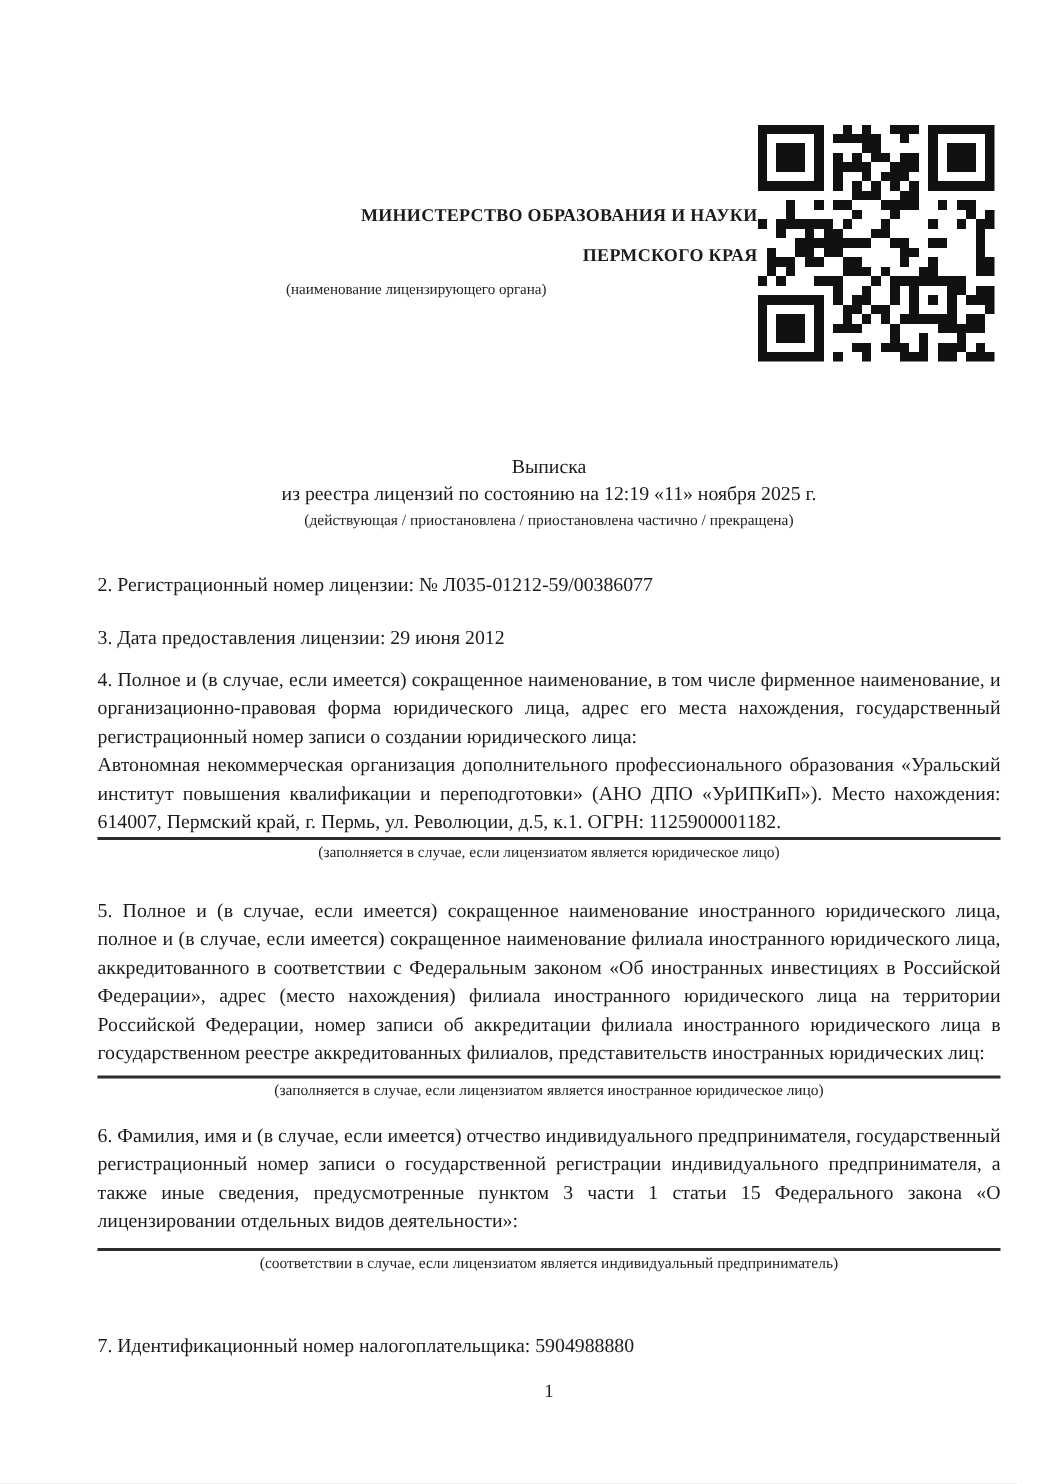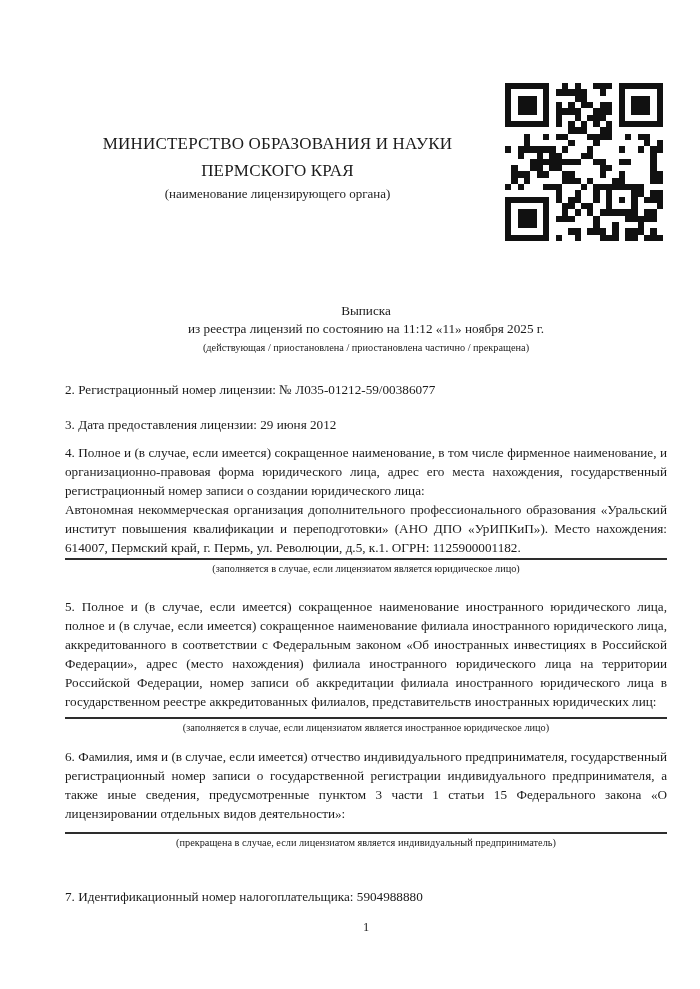--- a/index.html
+++ b/index.html
@@ -11,25 +11,26 @@
     color:#1b1b1b;
     font-family:"Liberation Serif","DejaVu Serif",serif;
     overflow:hidden;
   }
   
   .ministry{
     position:absolute;left:50px;top:130px;width:455px;
     text-align:center;
   }
   .ministry-name{
-    font-weight:normal;font-size:17px;line-height:27px;
+    font-weight:bold;font-size:12px;line-height:27px;
     letter-spacing:.2px;
+    text-align:right;
   }
   .ministry-caption{
-    font-size:13px;line-height:14px;margin-top:3px;color:#222;
+    font-size:10px;line-height:14px;margin-top:3px;color:#222;
   }
   
   .qr{
     position:absolute;left:505px;top:83px;width:158px;height:158px;
   }
   .qr svg{width:100%;height:100%;display:block;}
   
   .column{
     position:absolute;left:65px;top:302px;width:602px;
     font-size:13.2px;line-height:19px;
@@ -372,40 +373,40 @@
         <rect x="22" y="24" width="1" height="1" fill="#111"></rect>
         <rect x="23" y="24" width="1" height="1" fill="#111"></rect>
         <rect x="24" y="24" width="1" height="1" fill="#111"></rect>
       </svg>
   </div>
 
   <div class="column">
 
     <div class="doc-title">
       <div>Выписка</div>
-      <div>из реестра лицензий по состоянию на 11:12 «11» ноября 2025 г.</div>
+      <div>из реестра лицензий по состоянию на 12:19 «11» ноября 2025 г.</div>
     </div>
 
     <div class="small-caption caption1">(действующая / приостановлена / приостановлена частично / прекращена)</div>
 
     <div class="item mt-item2">2. Регистрационный номер лицензии: № Л035-01212-59/00386077</div>
 
     <div class="item mt-item3">3. Дата предоставления лицензии: 29 июня 2012</div>
 
     <div class="item just mt-item4">4. Полное и (в случае, если имеется) сокращенное наименование, в том числе фирменное наименование, и организационно-правовая форма юридического лица, адрес его места нахождения, государственный регистрационный номер записи о создании юридического лица:</div>
     <div class="item just">Автономная некоммерческая организация дополнительного профессионального образования «Уральский институт повышения квалификации и переподготовки» (АНО ДПО «УрИПКиП»). Место нахождения: 614007, Пермский край, г. Пермь, ул. Революции, д.5, к.1. ОГРН: 1125900001182.</div>
     <div class="fill-line"></div>
     <div class="small-caption rule-caption">(заполняется в случае, если лицензиатом является юридическое лицо)</div>
 
     <div class="item just mt-item5">5. Полное и (в случае, если имеется) сокращенное наименование иностранного юридического лица, полное и (в случае, если имеется) сокращенное наименование филиала иностранного юридического лица, аккредитованного в соответствии с Федеральным законом «Об иностранных инвестициях в Российской Федерации», адрес (место нахождения) филиала иностранного юридического лица на территории Российской Федерации, номер записи об аккредитации филиала иностранного юридического лица в государственном реестре аккредитованных филиалов, представительств иностранных юридических лиц:</div>
     <div class="fill-line gap6"></div>
     <div class="small-caption rule-caption">(заполняется в случае, если лицензиатом является иностранное юридическое лицо)</div>
 
     <div class="item just mt-item6">6. Фамилия, имя и (в случае, если имеется) отчество индивидуального предпринимателя, государственный регистрационный номер записи о государственной регистрации индивидуального предпринимателя, а также иные сведения, предусмотренные пунктом 3 части 1 статьи 15 Федерального закона «О лицензировании отдельных видов деятельности»:</div>
     <div class="fill-line gap9"></div>
-    <div class="small-caption rule-caption">(прекращена в случае, если лицензиатом является индивидуальный предприниматель)</div>
+    <div class="small-caption rule-caption">(соответствии в случае, если лицензиатом является индивидуальный предприниматель)</div>
 
     <div class="item mt-item7">7. Идентификационный номер налогоплательщика: 5904988880</div>
 
     <div class="page-number">1</div>
   </div>
 
 </div>
 
 </body></html>

